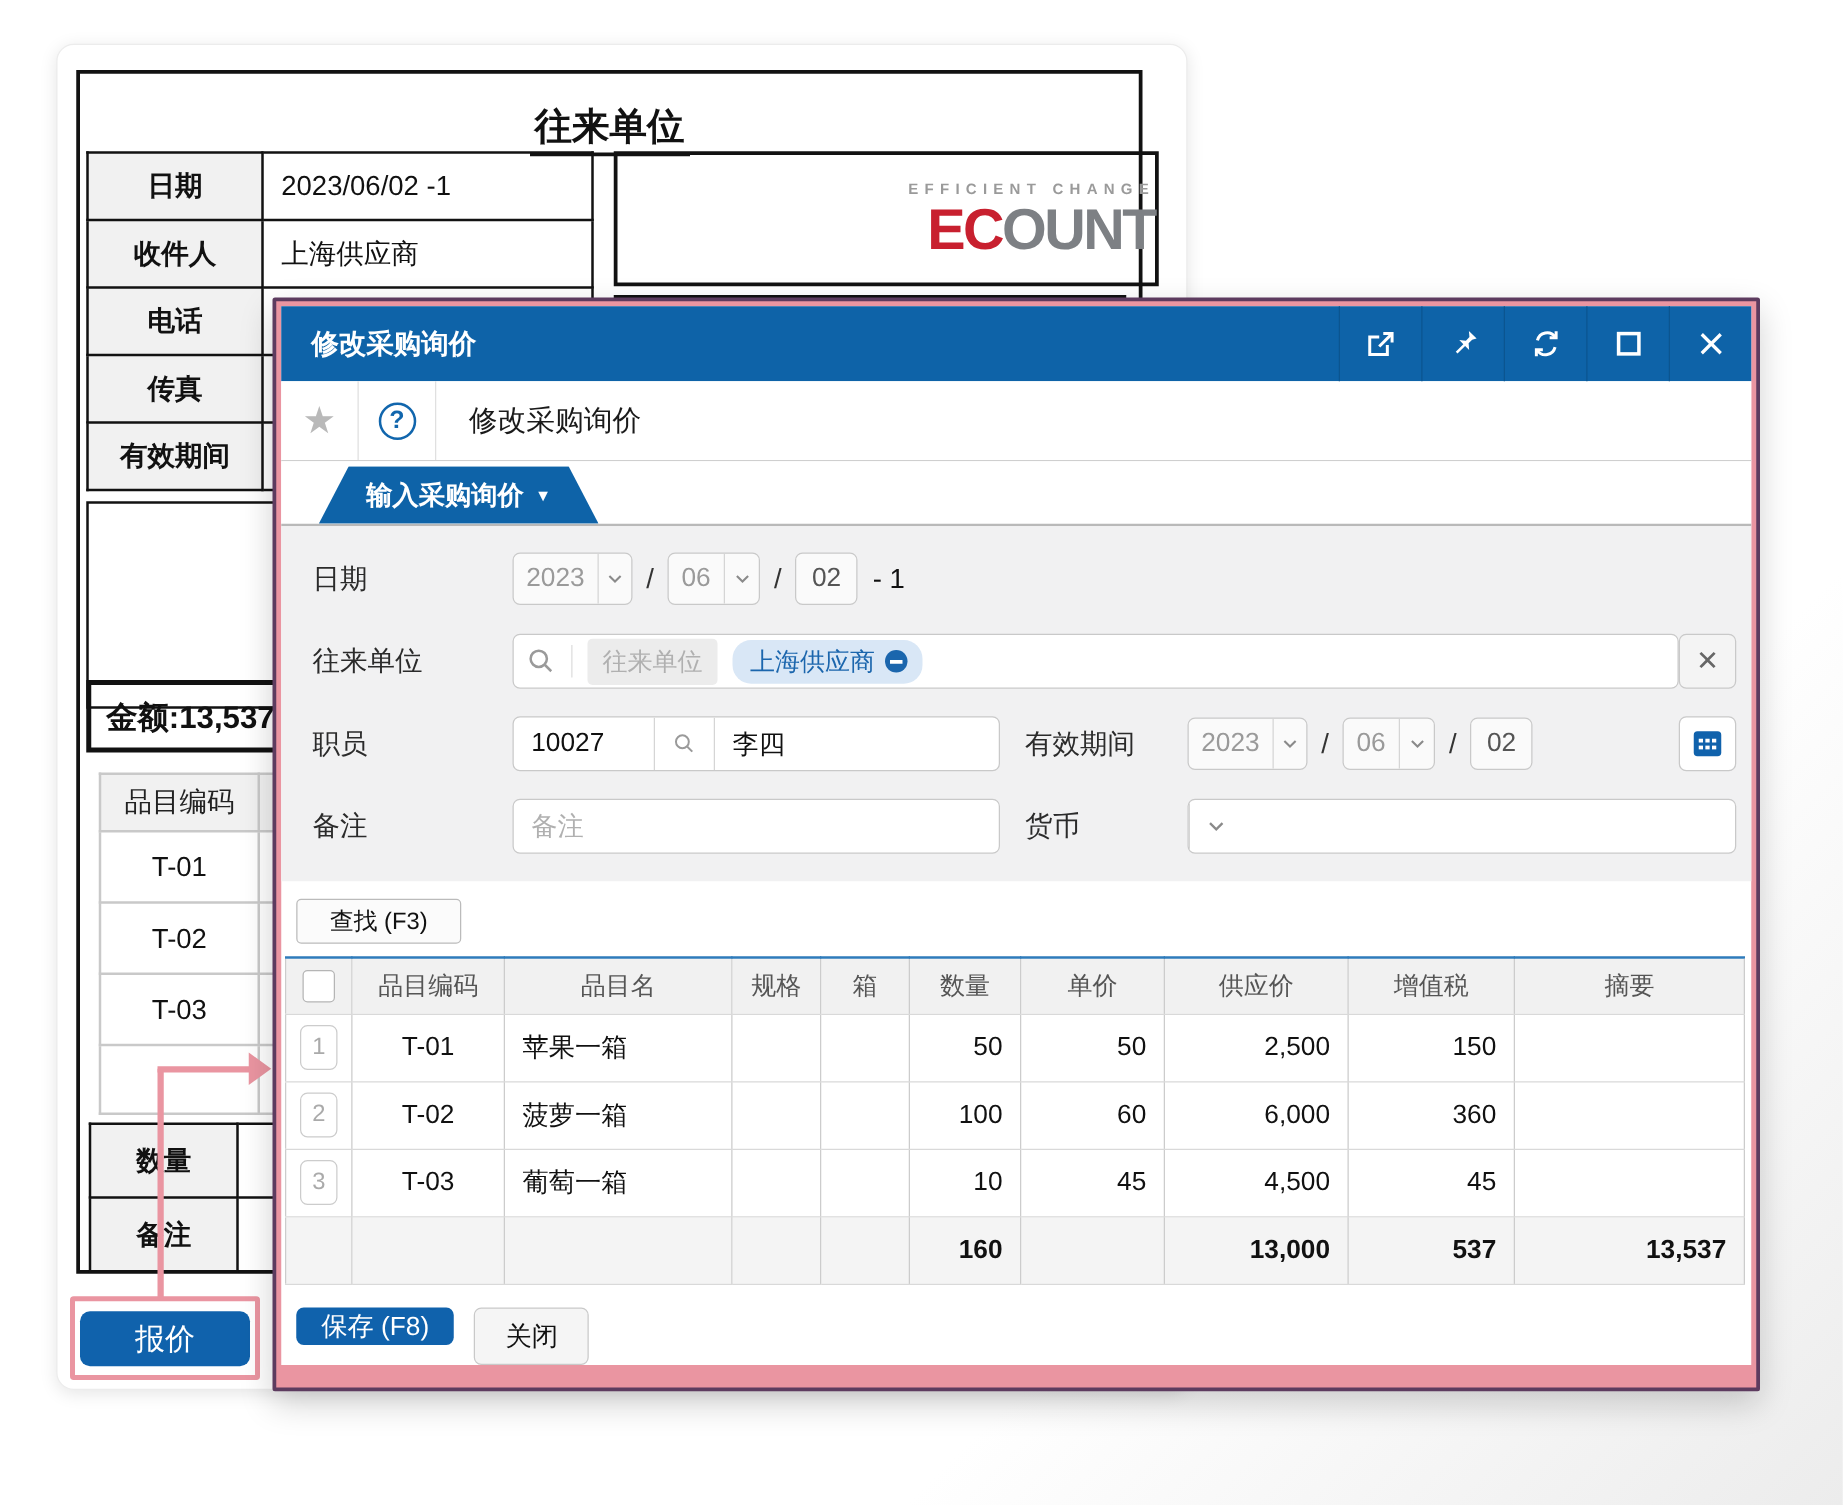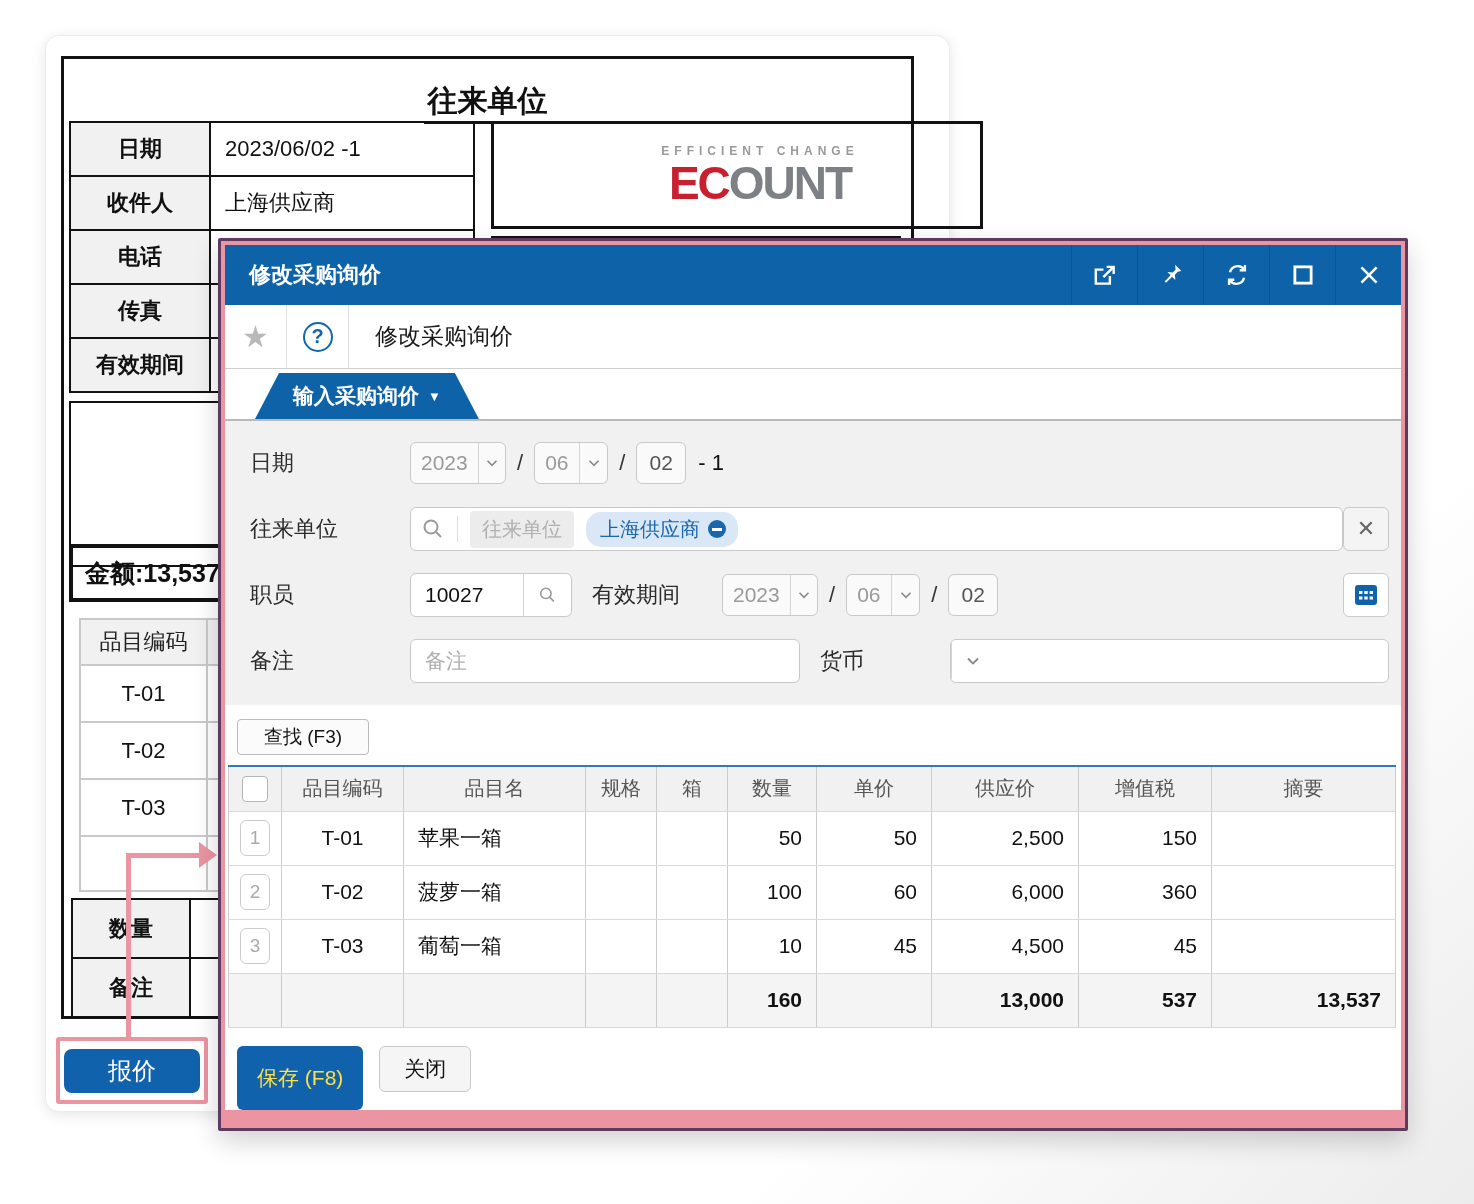--- a/index.html
+++ b/index.html
@@ -12,22 +12,22 @@
     background:#fff; border:1px solid #ececec; border-radius:14px;
     box-shadow:0 3px 14px rgba(0,0,0,.10); z-index:1; }
   .doc { position:absolute; left:15px; top:20px; width:853px; height:963px; border:3px solid #121212; }
   .doc-title { position:absolute; left:0; top:22px; width:100%; text-align:center;
     font-size:30px; font-weight:700; }
   .doc-title span { border-bottom:3px solid #121212; padding:0 4px 4px; }
   table.info { position:absolute; left:5px; top:62px; border-collapse:collapse; }
   table.info td { border:2.5px solid #121212; height:54px; font-size:22px; }
   table.info td.lab { width:140px; background:#f1f1f1; text-align:center; font-weight:600; }
   table.info td.val { width:264px; padding-left:14px; }
-  .logo-box { position:absolute; left:427px; top:62px; width:492px; height:108px;
-    border:3px solid #121212; display:flex; flex-direction:column; align-items:center; justify-content:center;padding-left:46px; }
+  .logo-box { position:absolute; left:427px; top:62px; width:436px; height:108px;
+    border:3px solid #121212; display:flex; flex-direction:column; align-items:flex-end; justify-content:center;padding-left:46px; }
   .logo-tag { font-size:12px; font-weight:600; letter-spacing:5px; color:#9a9a9a; margin-bottom:2px; }
   .logo-brand { font-size:46px; font-weight:800; letter-spacing:-2px; line-height:1; }
   .logo-brand .red { color:#c8202f; }
   .logo-brand .gray { color:#7d8084; }
   .box2 { position:absolute; left:427px; top:177px; width:410px; height:120px; border:3px solid #121212; }
   .notes-box { position:absolute; left:5px; top:342px; width:430px; height:166px; border:2.5px solid #121212; }
   .notes-box div { text-align:right; padding-right:258px; font-size:24px; line-height:46px; margin-top:14px; }
   .notes-box div + div { margin-top:0; }
   .amount-box { position:absolute; left:5px; top:485px; width:430px; height:58px; border:4px solid #121212;
     display:flex; align-items:center; padding-left:12px; font-size:25px; font-weight:700; }
@@ -123,21 +123,21 @@
     border-top:2.5px solid #2e7bbb; border-left:1px solid #ccc; border-right:1px solid #ccc; }
   table.grid td { border-right:1px solid #ccc; border-bottom:1px solid #d9d9d9; font-size:21px; height:54px; overflow:hidden; }
   table.grid tr.ghead td { background:#f1f1f1; color:#555; text-align:center; height:45px; font-size:20px; }
   .cbox { width:26px; height:26px; background:#fff; border:1.5px solid #b5b5b5; border-radius:4px; margin:0 auto; cursor:pointer; }
   .rownum { width:30px; height:36px; border:1.5px solid #ccc; border-radius:6px; color:#aaa; font-size:19px;
     display:flex; align-items:center; justify-content:center; margin:0 auto; background:#fff; }
   td.ctr { text-align:center; } td.lft { padding-left:14px; } td.rgt { text-align:right; padding-right:14px; }
   tr.gtotal td { background:#f4f4f4; font-weight:700; }
 
   .btn-row { display:flex; gap:16px; margin:18px 0 14px 12px; }
-  .save-btn { height:64px; padding:0 20px; background:#1062ac; border-radius:6px; color:#fde047; font-size:21px;
+  .save-btn { height:30px; padding:0 20px; background:#1062ac; border-radius:6px; color:#ffffff; font-size:21px;
     display:flex; align-items:center; cursor:pointer; }
   .close-btn { height:46px; padding:0 24px; background:#f5f5f5; border:1px solid #c9c9c9; border-radius:6px;
     color:#111; font-size:21px; display:flex; align-items:center; cursor:pointer; }
 </style>
 </head>
 <body>
 
 <div class="bg-card">
   <div class="doc">
     <div class="doc-title"><span>往来单位</span></div>
@@ -328,20 +328,21 @@
     <div class="frow">
       <div class="flabel">职员</div>
       <div class="compound">
         <span class="seg code">10027</span>
         <span class="seg mag">
               <svg width="24" height="24" viewBox="0 0 24 24">
                 <circle cx="10" cy="10" r="6.5" fill="none" stroke="#9a9a9a" stroke-width="2"></circle>
                 <line x1="15" y1="15" x2="20" y2="20" stroke="#9a9a9a" stroke-width="2"></line>
               </svg>
             </span>
+        <span class="seg nm">李四</span>
       </div>
       <div class="flabel r">有效期间</div>
       <div class="sel y">
         <span class="sval">2023</span>
         <span class="chev">
               <svg width="18" height="18" viewBox="0 0 24 24" fill="none" stroke="#8a8a8a" stroke-width="2.2">
                 <polyline points="6 9 12 15 18 9"></polyline>
               </svg>
             </span>
       </div>

